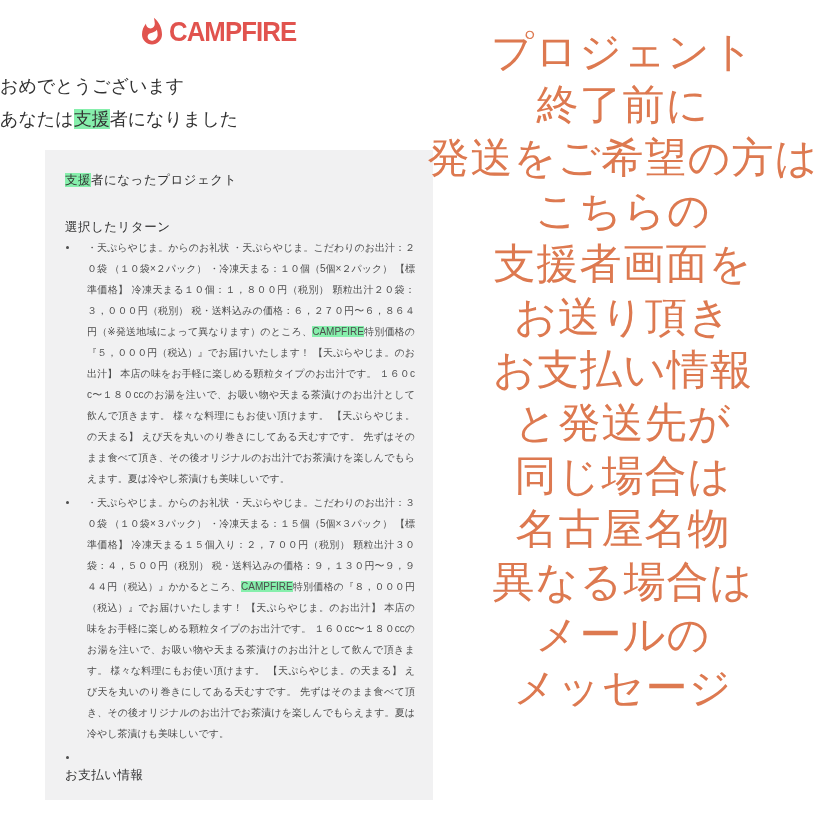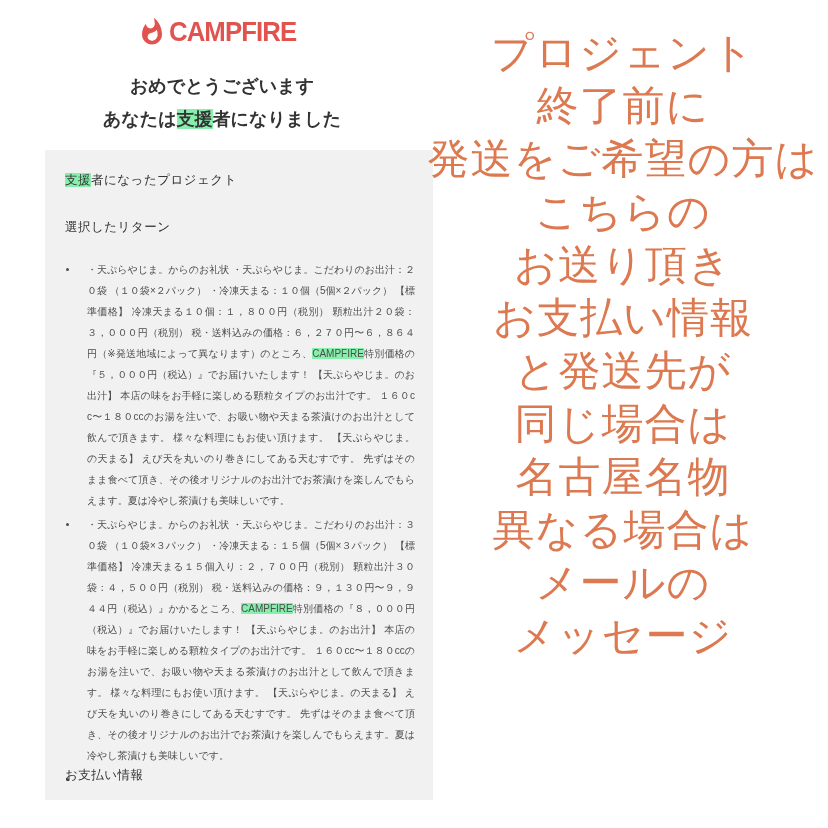--- a/index.html
+++ b/index.html
@@ -35,23 +35,23 @@
     letter-spacing: -1px;
     color: #e1534e;
     transform: scaleX(0.92);
     transform-origin: left center;
   }
 
   .congrats {
     position: absolute;
     top: 70px; left: 0;
     width: 444px;
-    text-align: center;
+    text-align: left;
     font-size: 18px;
-    font-weight: 700;
+    font-weight: 400;
     color: #333333;
     line-height: 33px;
   }
   .hl { background: #86efac; }
 
   .panel {
     position: absolute;
     left: 45px; top: 150px;
     width: 388px; height: 650px;
     background: #f1f1f2;
@@ -65,21 +65,21 @@
     letter-spacing: 0.5px;
   }
   .panel .proj-list { margin: 16px 0 0 14px; list-style: disc; }
   .panel .proj-list li { font-size: 10.5px; line-height: 16px; padding-left: 8px; color: #333; }
   .project-link {
     color: #4a8fd3;
     text-decoration: underline;
     cursor: pointer;
   }
   .returns-title { margin-top: 30px; }
-  .returns-list { margin: 23px 0 0 14px; list-style: disc; }
+  .returns-list { margin: 1px 0 0 14px; list-style: disc; }
   .returns-list li {
     font-size: 10px;
     line-height: 21px;
     color: #4d4d4d;
     padding-left: 8px;
     margin-bottom: 3px;
     word-break: break-all;
     text-align: justify;
   }
   .payment-title {
@@ -94,20 +94,21 @@
     width: 410px; height: 828px;
     padding-top: 26px;
     text-align: center;
     color: #dd7950;
     font-size: 42px;
     font-weight: 400;
     line-height: 53px;
     letter-spacing: 1px;
     pointer-events: none;
     white-space: nowrap;
+    font-family: Liberation Serif, serif;
   }
 </style>
 </head>
 <body>
 
 <div class="left-col">
 
   <div class="logo-row">
     <svg class="flame" viewBox="0 0 24 24">
       <path fill="#e1534e" d="M13.5.67s.74 2.65.74 4.8c0 2.06-1.35 3.73-3.41 3.73-2.07 0-3.63-1.67-3.63-3.73l.03-.36C5.21 7.51 4 10.62 4 14c0 4.42 3.58 8 8 8s8-3.58 8-8C20 8.61 17.41 3.8 13.5.67zM11.71 19c-1.78 0-3.22-1.4-3.22-3.14 0-1.62 1.05-2.76 2.81-3.12 1.77-.36 3.6-1.21 4.62-2.58.39 1.29.59 2.65.59 4.04 0 2.65-2.15 4.8-4.8 4.8z"></path>
@@ -136,20 +137,21 @@
     <h2 class="payment-title">お支払い情報</h2>
 
   </div>
 </div>
 
 <div class="overlay">
   <div>プロジェント</div>
   <div>終了前に</div>
   <div>発送をご希望の方は</div>
   <div>こちらの</div>
+  <div>支援者画面を</div>
   <div>お送り頂き</div>
   <div>お支払い情報</div>
   <div>と発送先が</div>
   <div>同じ場合は</div>
   <div>名古屋名物</div>
   <div>異なる場合は</div>
   <div>メールの</div>
   <div>メッセージ</div>
 </div>
 

